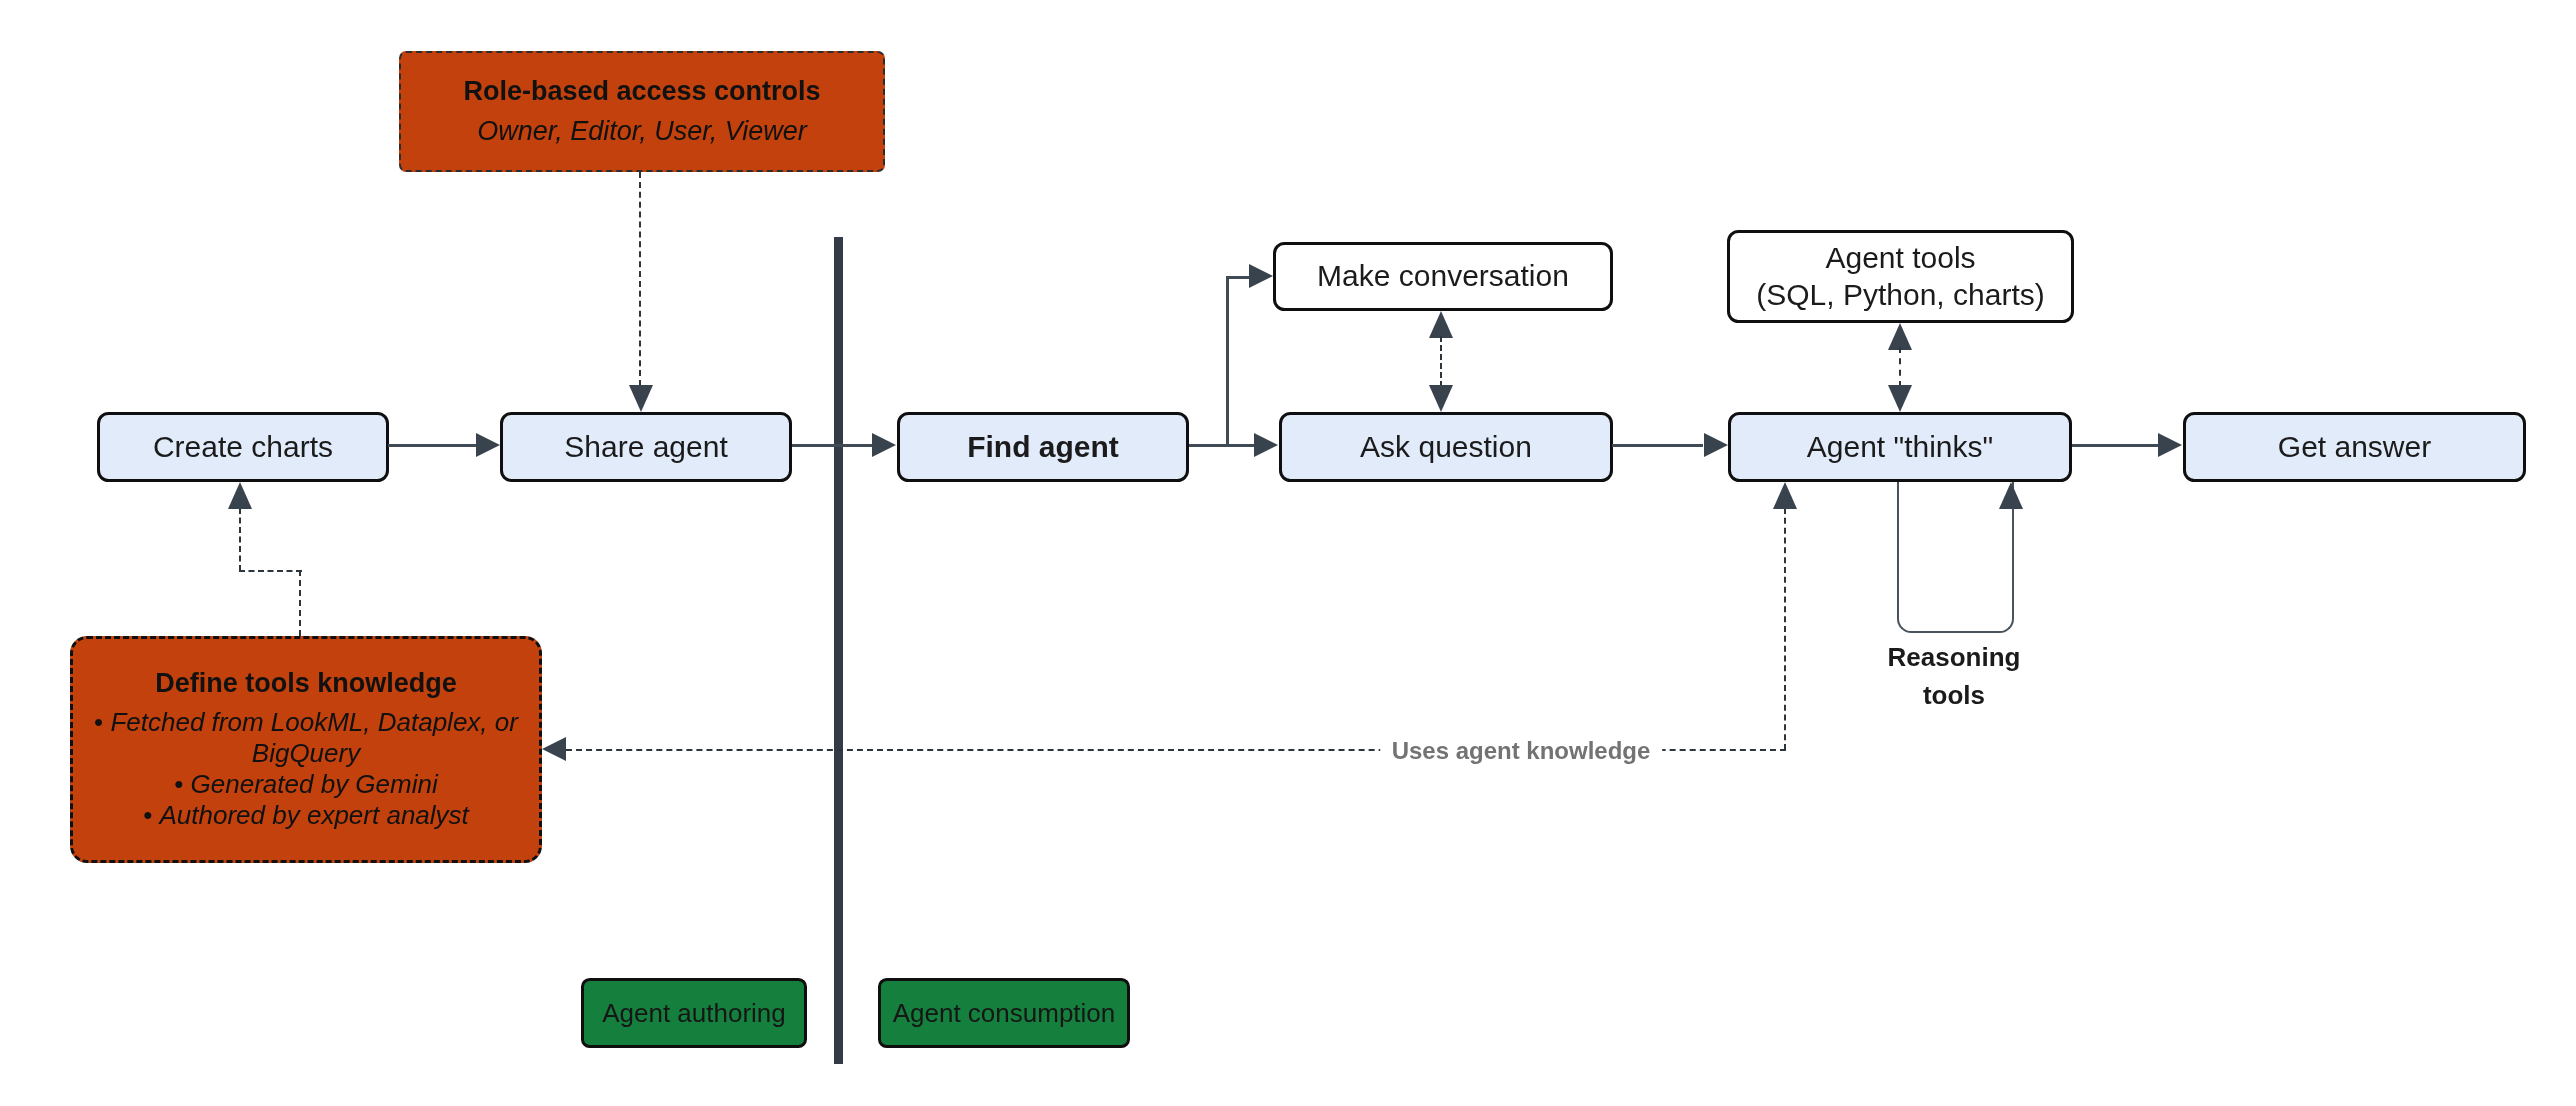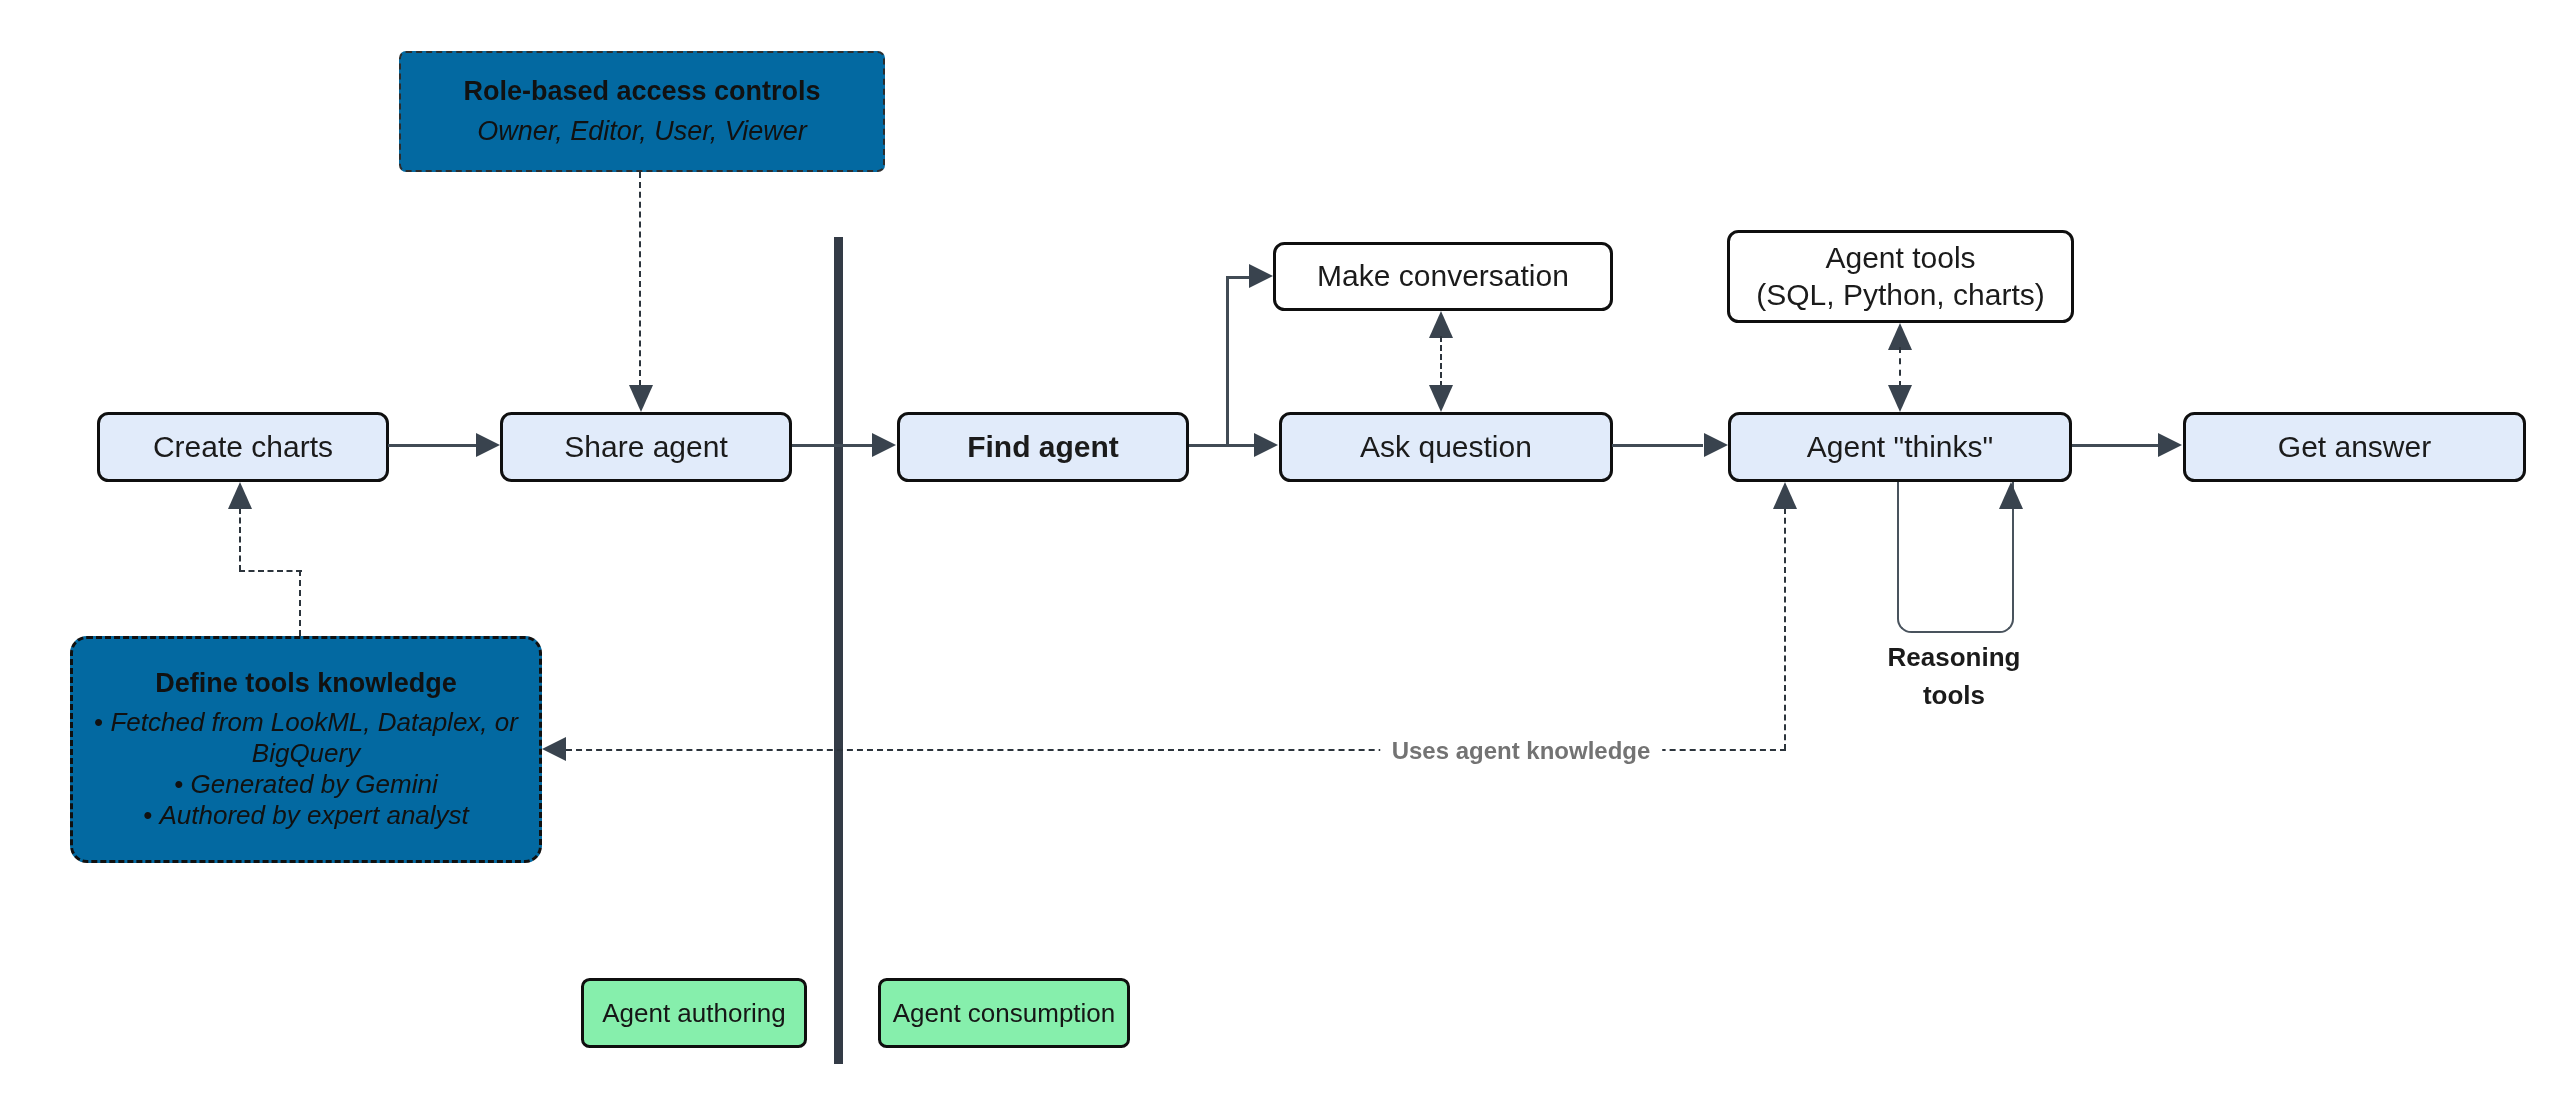--- a/index.html
+++ b/index.html
@@ -12,25 +12,25 @@
     position:absolute;display:flex;align-items:center;justify-content:center;
     text-align:center;box-sizing:border-box;
     border:3.6px solid #0f0f0f;border-radius:11.4px;
     font-size:30px;line-height:1.22;color:#1b1b1b;background:#ffffff;
   }
   .node.blue{background:#e1ebfa;}
   .node.white{background:#ffffff;}
   .lane-chip{
     position:absolute;display:flex;align-items:center;justify-content:center;
     box-sizing:border-box;border:3.6px solid #0f0f0f;border-radius:8.6px;
-    background:#86efac;font-size:26px;color:#161616;text-align:center;
+    background:#15803d;font-size:26px;color:#161616;text-align:center;
   }
   
   .callout{
-    position:absolute;box-sizing:border-box;background:#0369a1;text-align:center;
+    position:absolute;box-sizing:border-box;background:#c2410c;text-align:center;
   }
   .callout.rbac{
     border:2.1px dashed #2d2d2d;border-radius:7.1px;
     display:flex;flex-direction:column;align-items:center;justify-content:center;gap:8.6px;
   }
   .callout.rbac .c-title{font-weight:bold;font-size:27px;}
   .callout.rbac .c-sub{font-style:italic;font-size:27px;}
   .callout.knowledge{
     border:3.6px dashed #101010;border-radius:17px;
     display:flex;flex-direction:column;align-items:center;justify-content:center;

